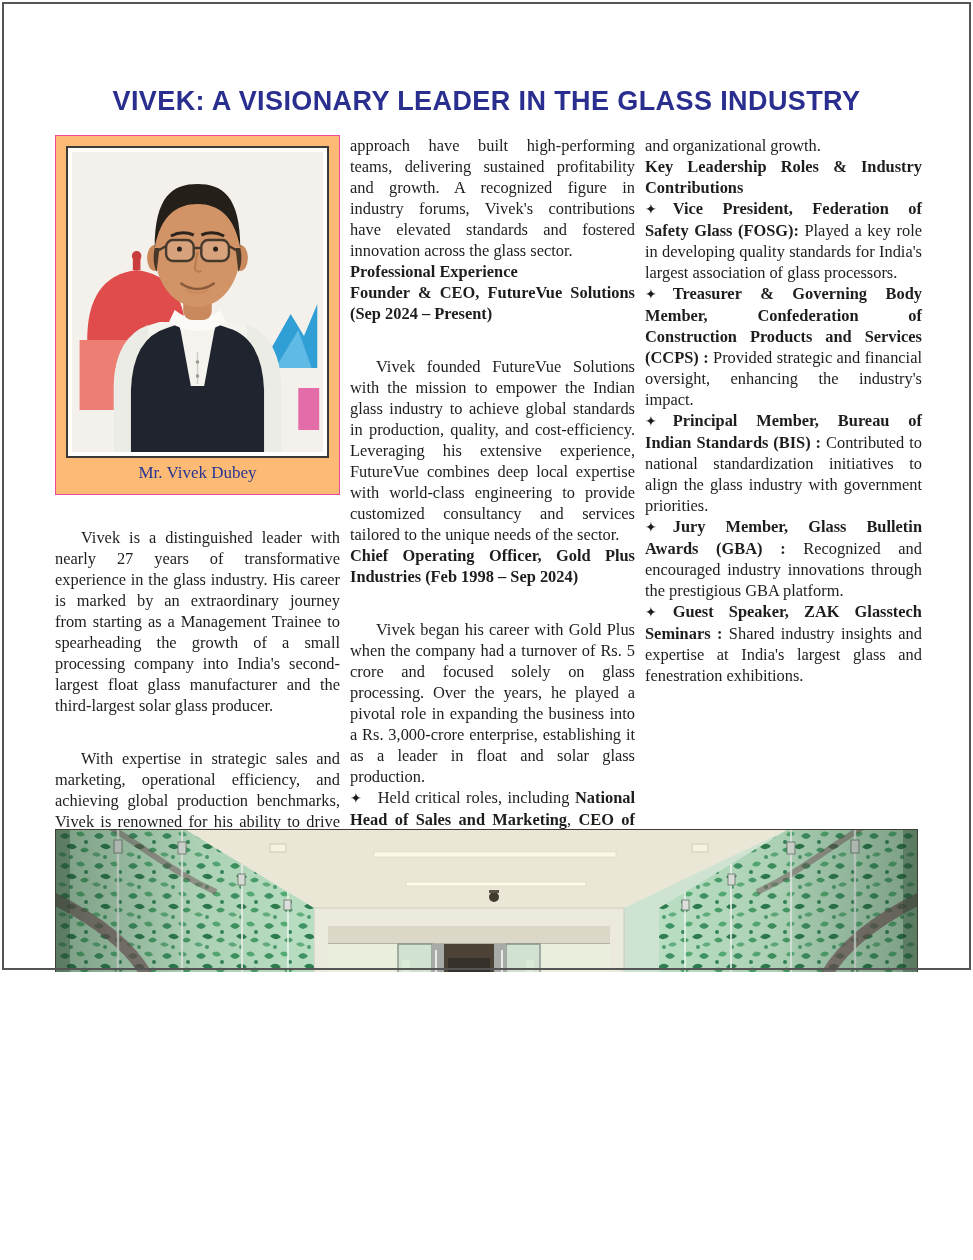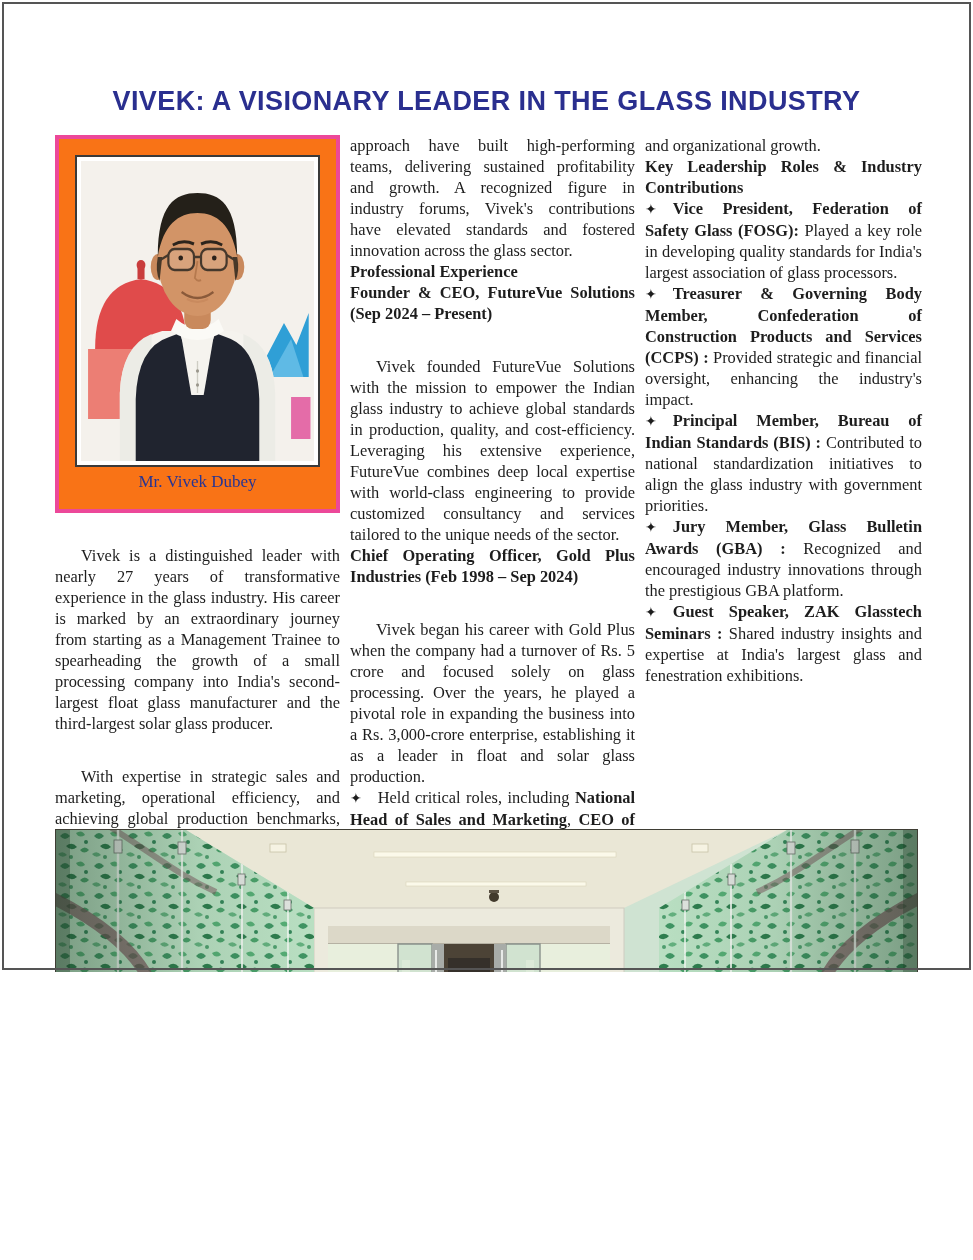--- a/index.html
+++ b/index.html
@@ -17,21 +17,21 @@
   .page-title{position:absolute;left:0;right:0;top:86px;text-align:center;
     font-family:"Liberation Sans",sans-serif;font-weight:bold;font-size:27px;
     color:var(--title-blue);letter-spacing:.4px;}
 
   .col{position:absolute;top:135px;font-size:16.4px;line-height:21px;text-align:justify;}
   .col-1{left:55px;width:285px;}
   .col-2{left:350px;width:285px;}
   .col-3{left:645px;width:277px;}
 
   
-  .portrait-outer{border:4px solid #ec4899;padding:16px;margin-bottom:24px;background:#f97316;}
+  .portrait-outer{border:1px solid #ec4899;padding:10px;margin-bottom:24px;background:#fdba74;}
   .portrait-inner{border:2px solid #3a3a3a;padding:4px;background:#fff;}
   .portrait-inner svg{display:block;width:100%;height:300px;}
   .portrait-caption{text-align:center;color:var(--caption-blue);font-size:17px;
     padding:4px 0 1px;font-weight:normal;}
 
   
   .blk{margin:0;}
   .blk.p.indent{text-indent:26px;margin-top:32px;}
   .blk.h{font-weight:bold;}
   .b{font-weight:bold;}

